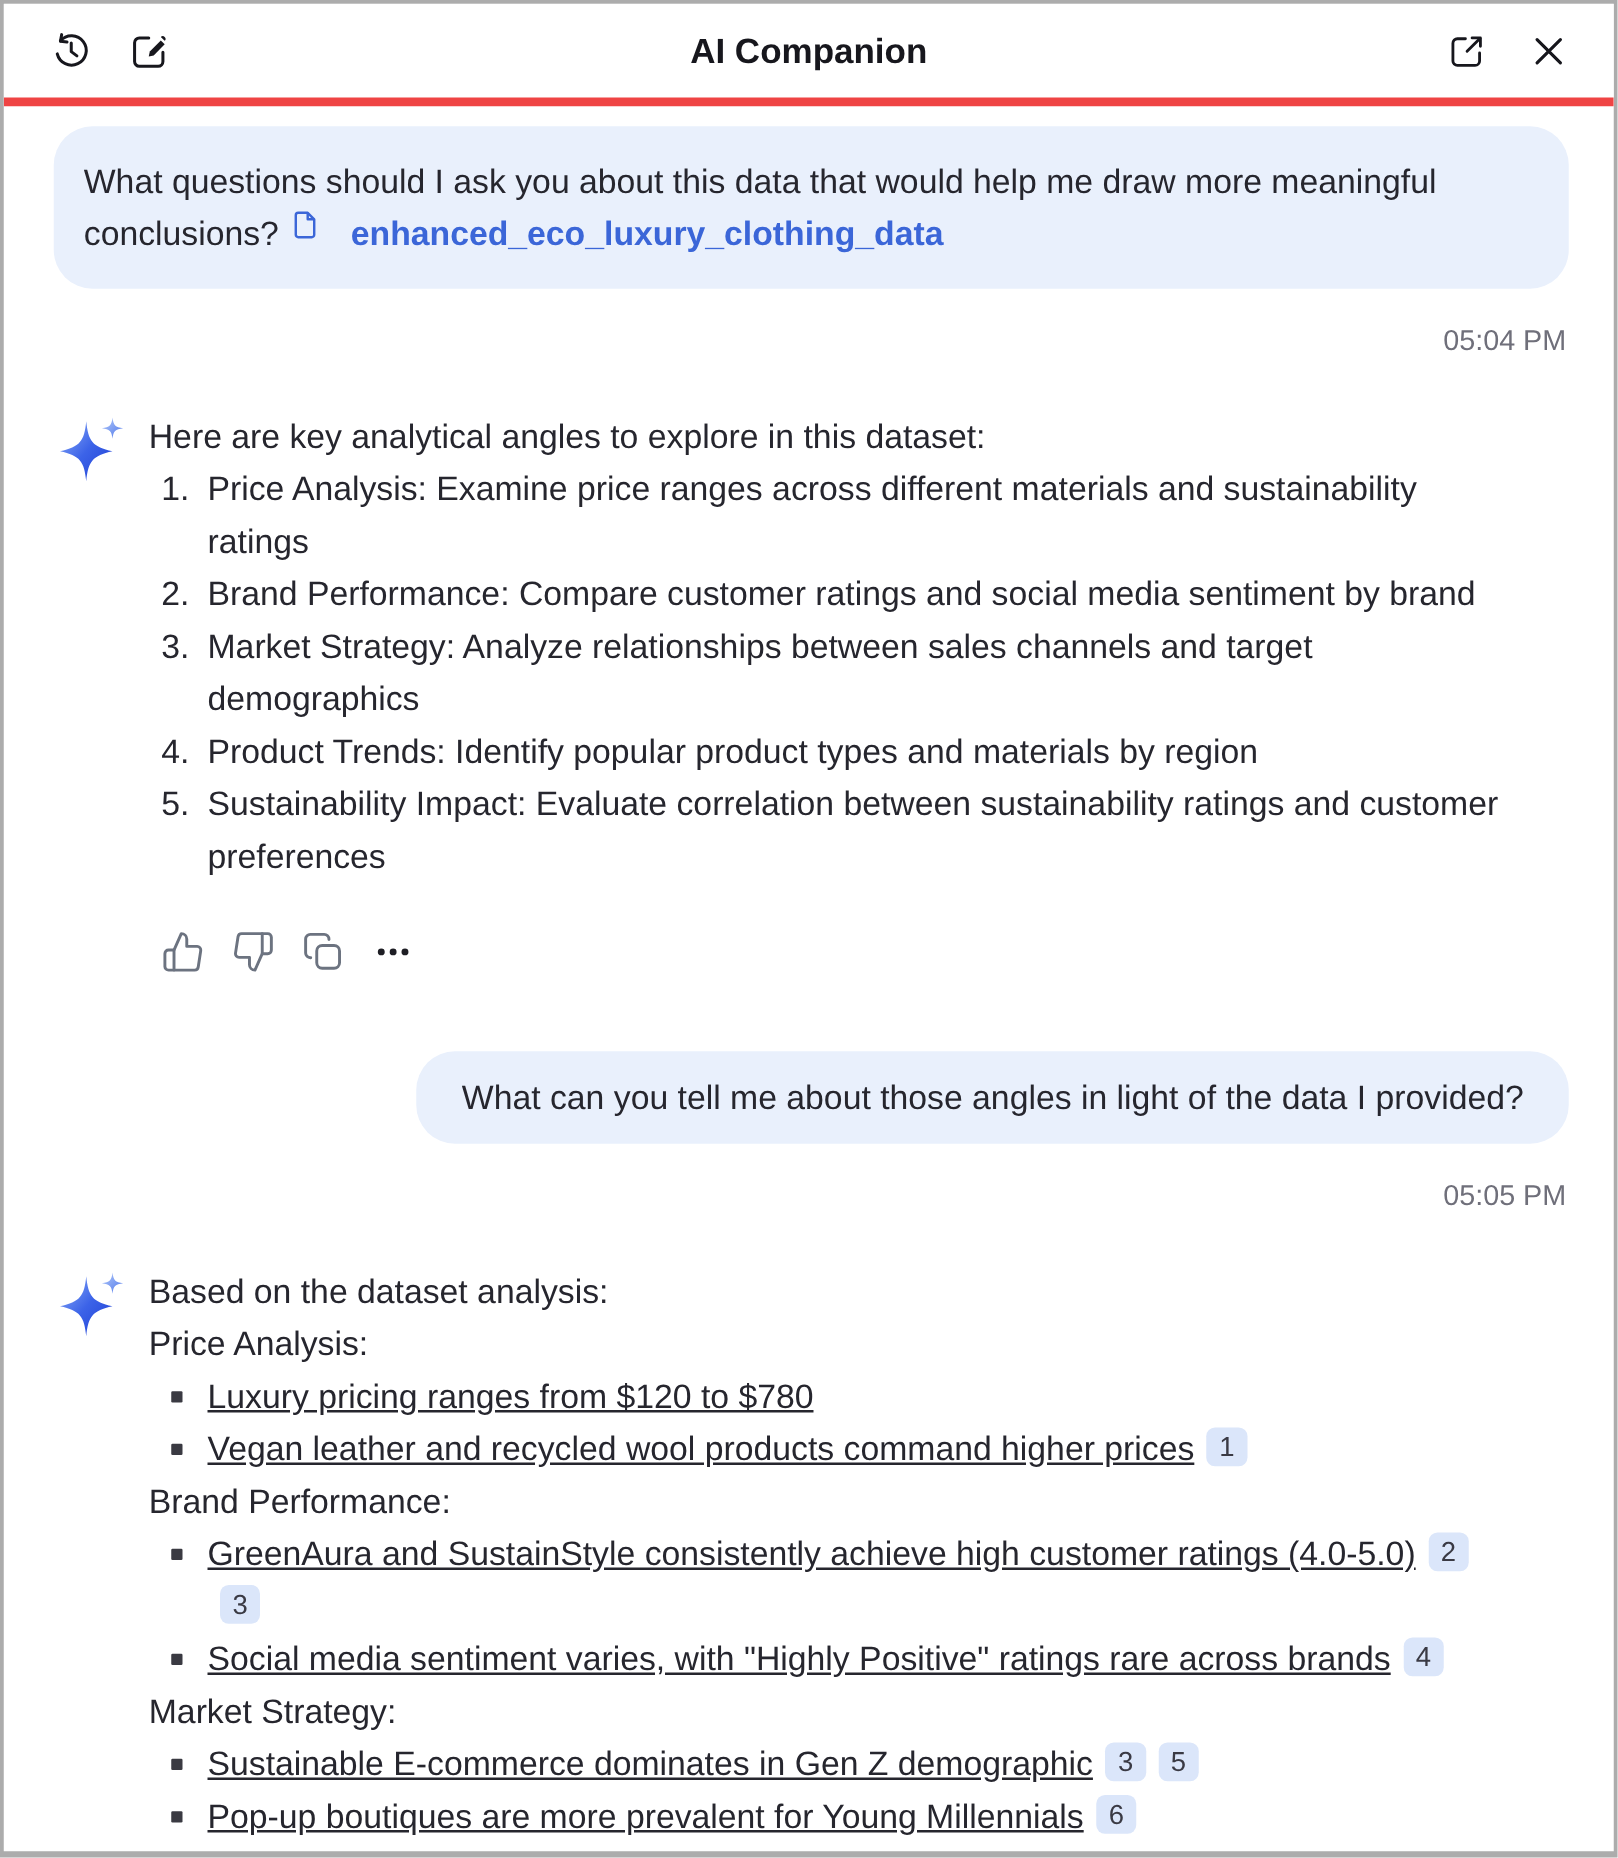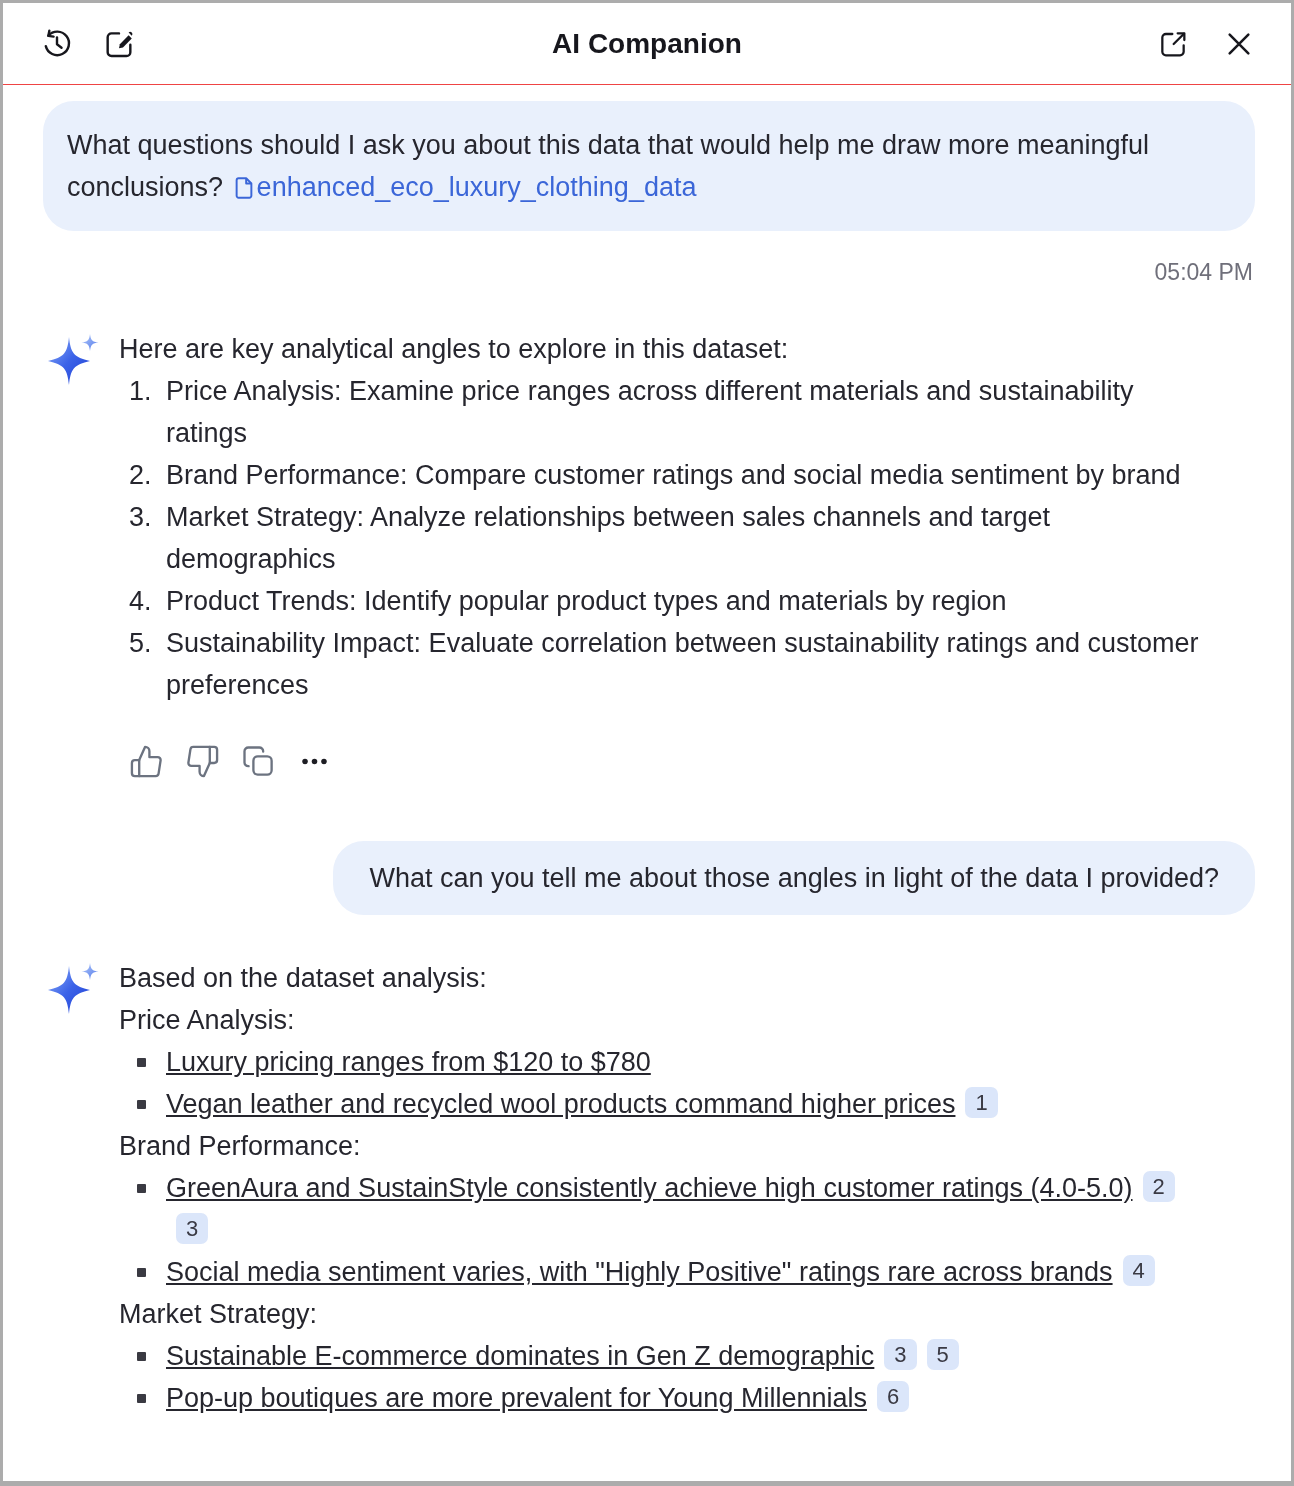--- a/index.html
+++ b/index.html
@@ -11,21 +11,21 @@
     border-bottom-width: 5px;
     overflow: hidden;
     color: #26262e;
   }
   
   .header {
     height: 82px;
     display: flex;
     align-items: center;
     padding: 0 34px 0 36px;
-    border-bottom: 1px solid #ef4444;
+    border-bottom: 7px solid #ef4444;
     position: relative;
     background: #fff;
   }
   .header-left { display: flex; align-items: center; gap: 26px; }
   .header-right { margin-left: auto; display: flex; align-items: center; gap: 30px; }
   .icon-btn {
     background: none; border: none; padding: 0; cursor: pointer;
     width: 36px; height: 36px; display: flex; align-items: center; justify-content: center;
     color: #17171d;
   }
@@ -50,23 +50,24 @@
     width: fit-content;
     max-width: 80%;
     margin-left: auto;
     padding: 16px 36px;
   }
   .file-link {
     color: #3b66d8;
     text-decoration: none;
     white-space: nowrap;
     display: inline-flex;
-    align-items: center;
-    gap: 0;
+    align-items: flex-start;
+    gap: 24px;
     vertical-align: bottom;
+    font-weight: bold;
   }
   .file-link svg { flex: none; position: relative; top: 1px; }
   .timestamp {
     text-align: right;
     font-size: 23px;
     color: #6f6f7a;
     margin: 28px 2px 0 0;
   }
   
   .ai-row { display: flex; margin-top: 42px; }
@@ -231,20 +232,21 @@
               <circle cx="18.5" cy="12" r="1.9"></circle>
           </svg>
         </button>
       </div>
     </div>
   </div>
 
   <div class="bubble right gap-lg">
     <span>What can you tell me about those angles in light of the data I provided?</span>
   </div>
+  <div class="timestamp">05:05 PM</div>
 
   <div class="ai-row">
     <div class="ai-avatar">
       <svg width="60" height="56" viewBox="0 0 60 56">
         <path fill="url(#g1)" d="M26 8 C27.6 24 31 28.4 47 32 C31 35.6 27.6 40 26 56 C24.4 40 21 35.6 5 32 C21 28.4 24.4 24 26 8 Z" transform="translate(0,-3)"></path>
         <path fill="url(#g2)" d="M47 2 C47.7 8.2 49.2 9.8 55.5 10.5 C49.2 11.2 47.7 12.8 47 19 C46.3 12.8 44.8 11.2 38.5 10.5 C44.8 9.8 46.3 8.2 47 2 Z"></path>
       </svg>
     </div>
     <div class="ai-body">
       <p>Based on the dataset analysis:</p>

